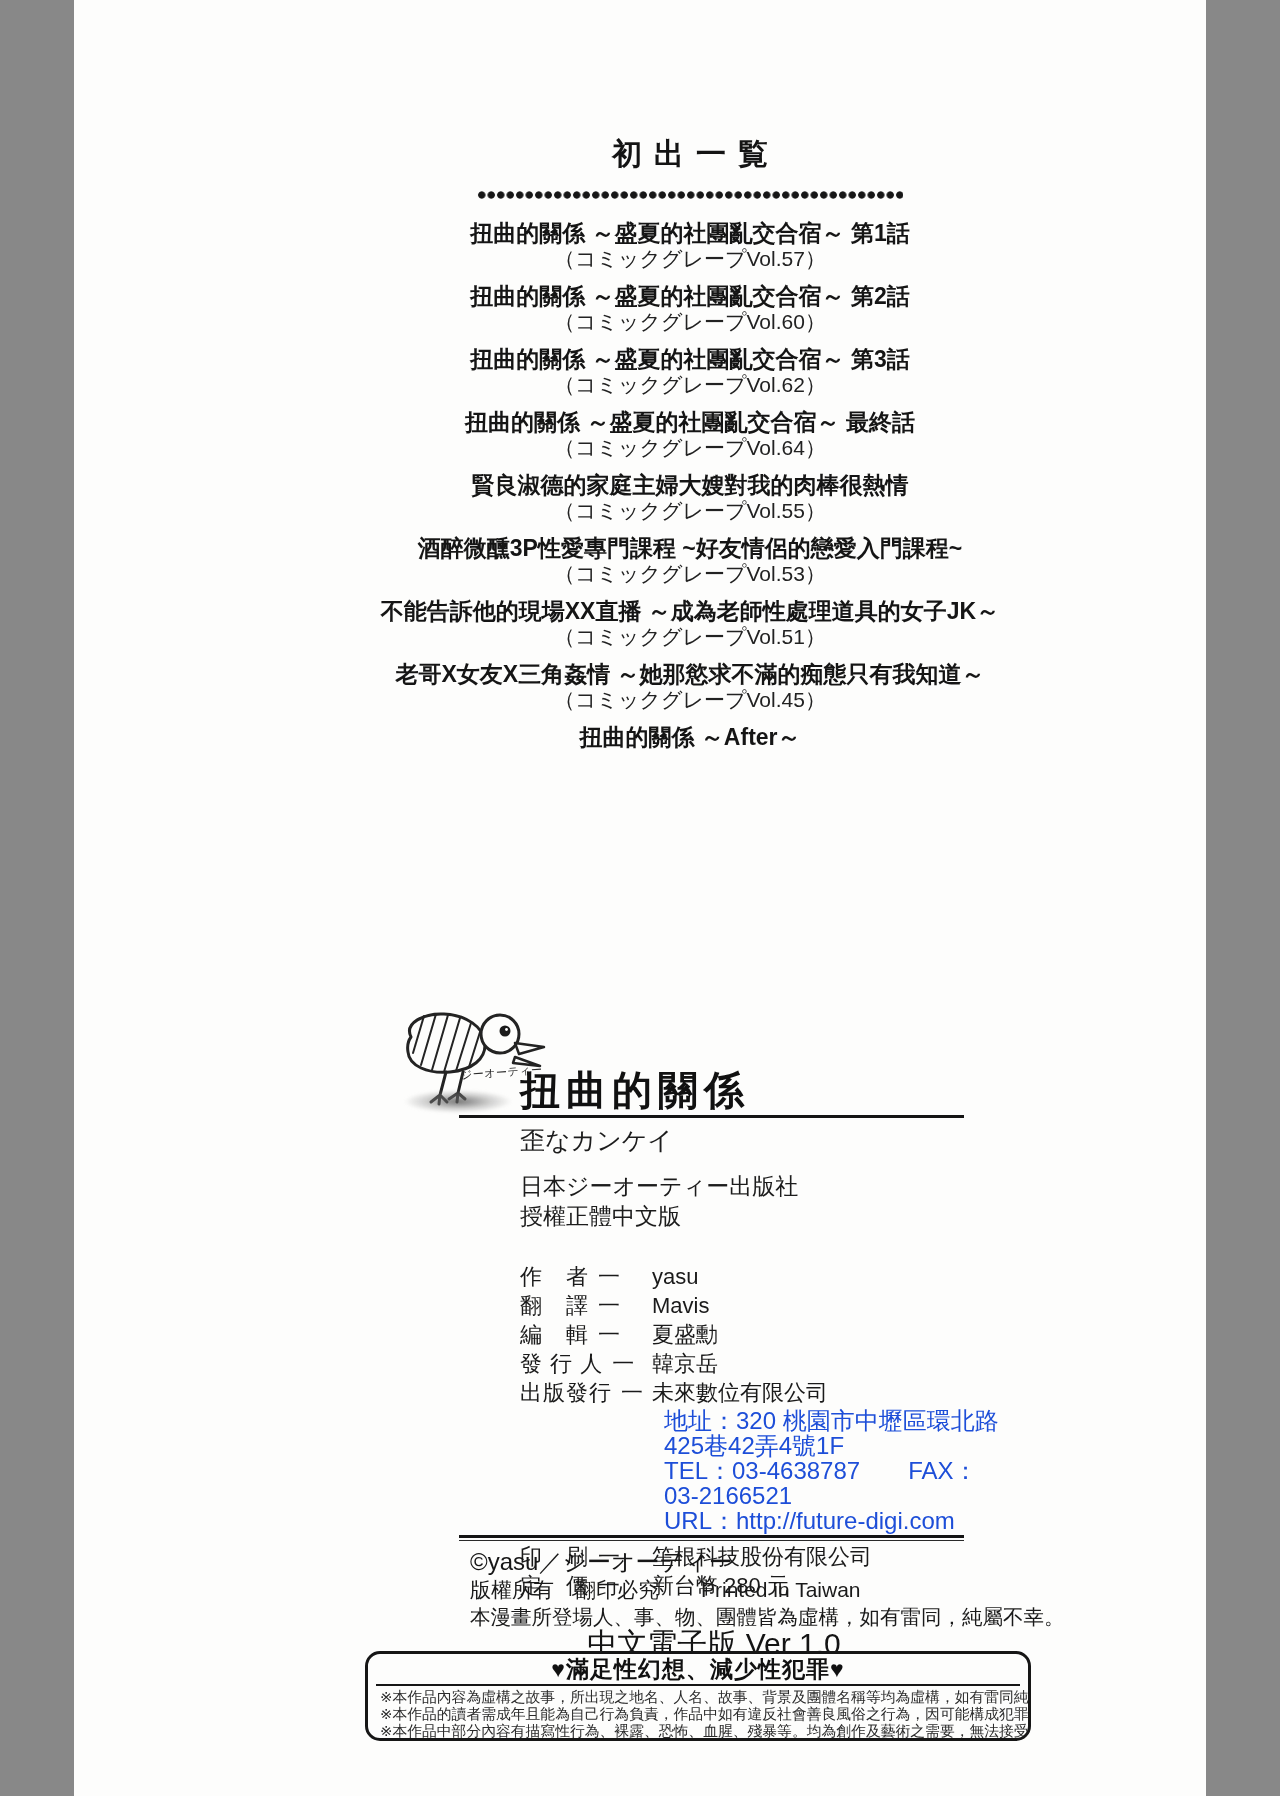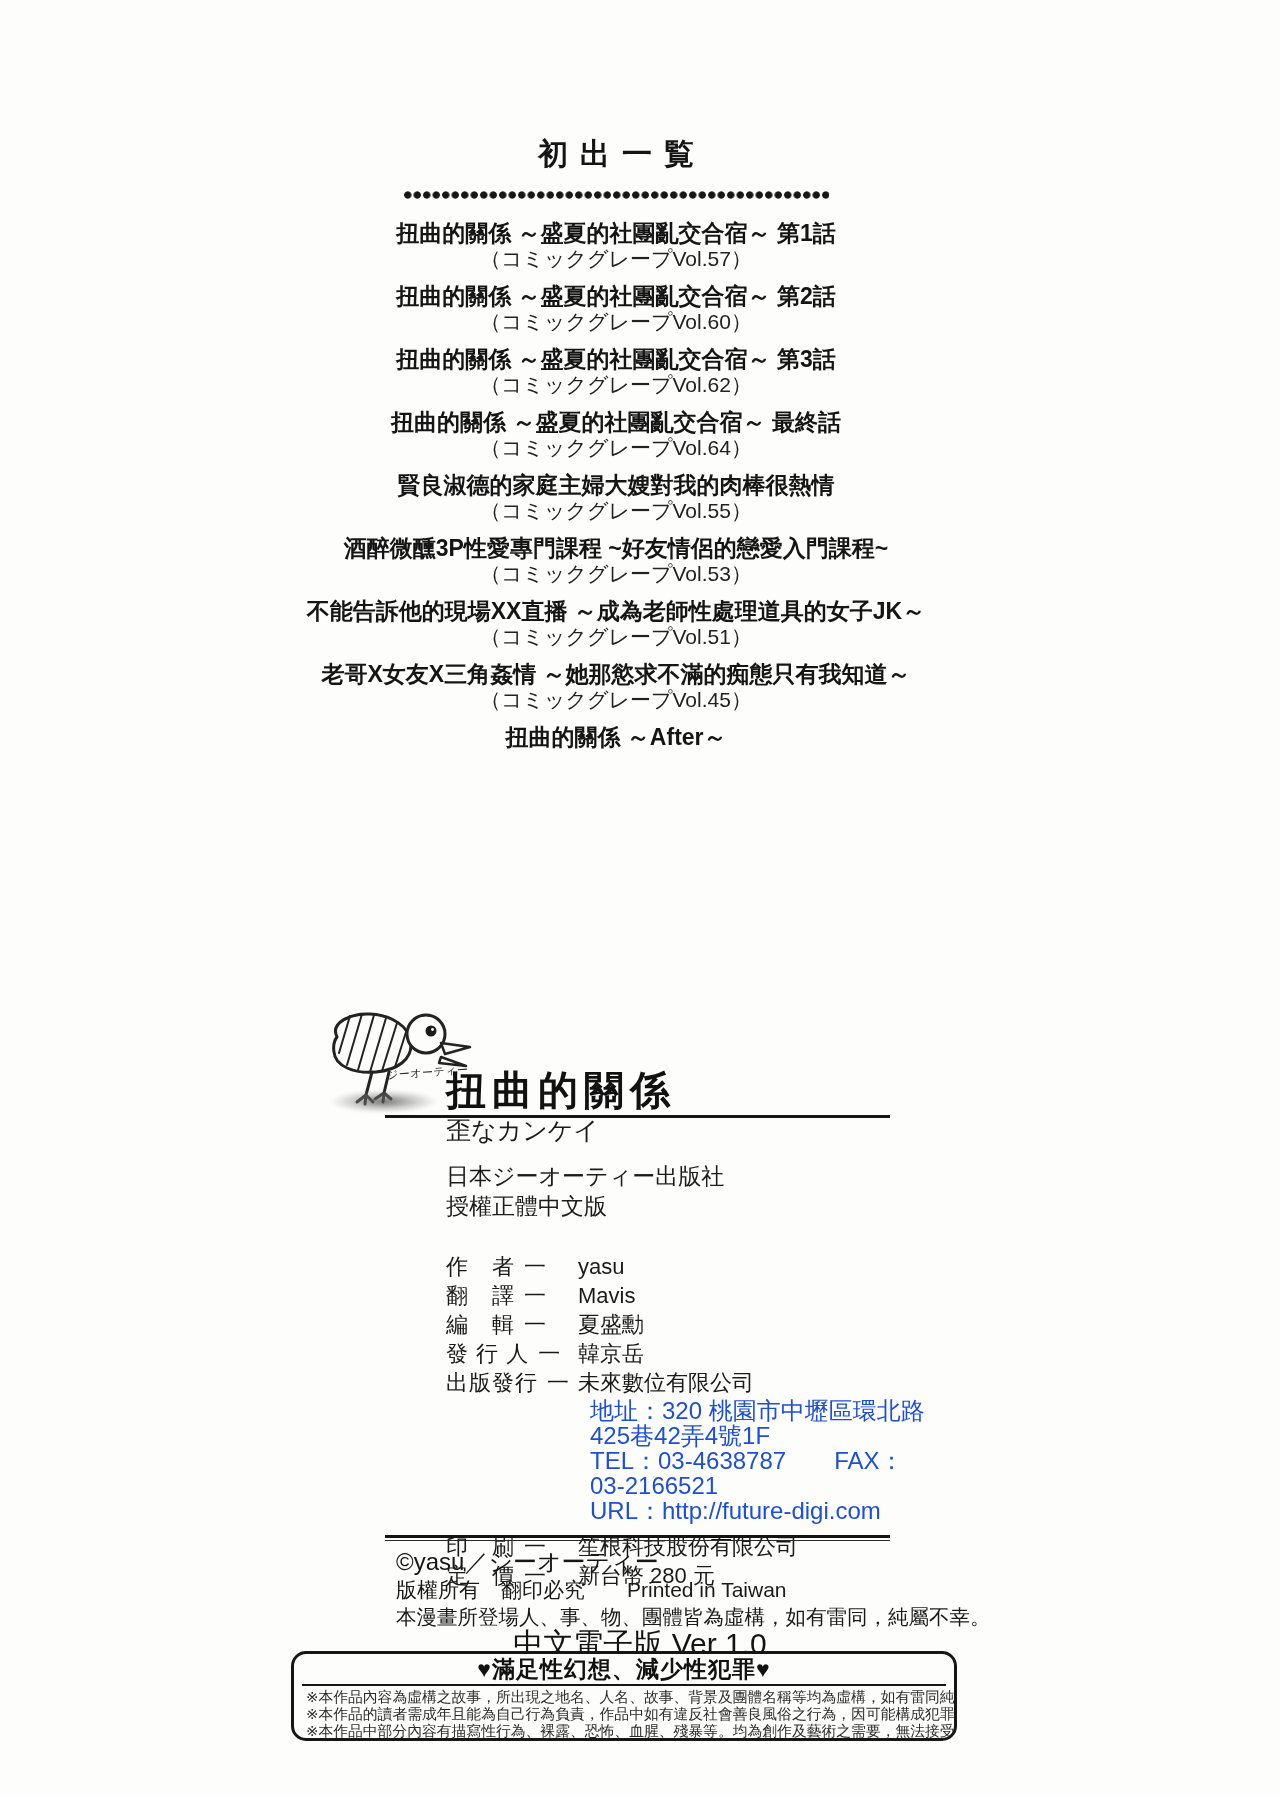--- a/index.html
+++ b/index.html
@@ -1,18 +1,18 @@
 <!DOCTYPE html>
 <html><head>
 <meta charset="utf-8">
 <style>
   * { margin: 0; padding: 0; box-sizing: border-box; }
   body { background: #888; font-family: "Liberation Sans", "DejaVu Sans", sans-serif; }
   .page {
-    position: relative; width: 1280px; height: 1796px;
+    position: relative; width: 1132px; height: 1796px;
     background: #fdfdfc; color: #1b1b1b; margin: 0 auto; overflow: hidden;
   }
 
   
   .top-section { padding-top: 134px; width: 1232px; text-align: center; }
   .list-title { font-size: 30px; font-weight: 700; letter-spacing: 12px; color: #141414; margin-bottom: 16px; padding-left: 12px; }
   .dotted-rule {
     width: 426px; height: 8px; margin: 0 auto 20px;
     background-image: radial-gradient(circle closest-side, #171717 82%, rgba(0,0,0,0) 100%);
     background-size: 9.5px 8px; background-repeat: repeat-x; background-position: left center;
@@ -28,21 +28,21 @@
   .mascot-label { position: absolute; left: 387px; top: 62px; font-size: 11px; color: #2a2a2a; transform: rotate(-4deg); letter-spacing: 0.5px; }
   .bird-shadow {
     position: absolute; left: 330px; top: 87px; width: 108px; height: 23px; border-radius: 50%;
     background: radial-gradient(ellipse closest-side, rgba(85,85,85,.8), rgba(140,140,140,.4) 60%, rgba(160,160,160,0) 100%);
     filter: blur(1.5px);
   }
 
   .book-title { position: absolute; left: 446px; top: 64px; font-size: 40px; line-height: 46px; font-weight: 700; letter-spacing: 6px; color: #111; }
   .title-rule { position: absolute; left: 385px; top: 112px; width: 505px; height: 3px; background: #141414; }
 
-  .colophon-body { position: absolute; left: 446px; top: 112px; width: 480px; }
+  .colophon-body { position: absolute; left: 446px; top: 122px; width: 480px; }
   .original-title { font-size: 25px; line-height: 31px; color: #1c1c1c; margin-bottom: 15px; }
   .license-line { font-size: 23px; line-height: 30px; color: #1c1c1c; }
   .credits { margin-top: 31px; }
   .credit-row { display: flex; align-items: flex-end; font-size: 22px; line-height: 29px; color: #1a1a1a; }
   .credit-head { display: inline-block; width: 132px; white-space: nowrap; flex: 0 0 132px; }
   .credit-label { letter-spacing: 1px; }
   .credit-dash { margin-left: 9px; }
   .credit-value { white-space: nowrap; }
   .credit-details { margin: 1px 0 9px 144px; font-size: 24px; line-height: 25px; color: #1d4ed8; }
 

